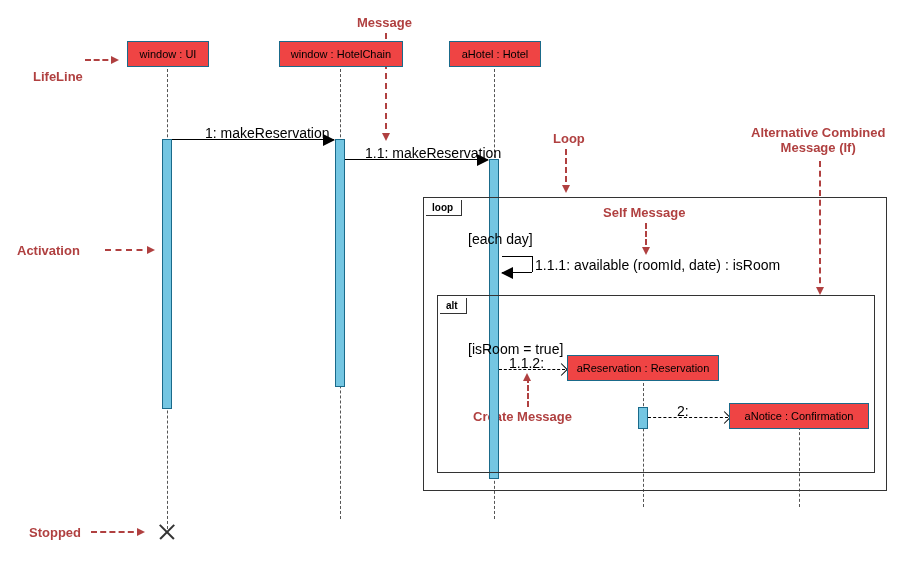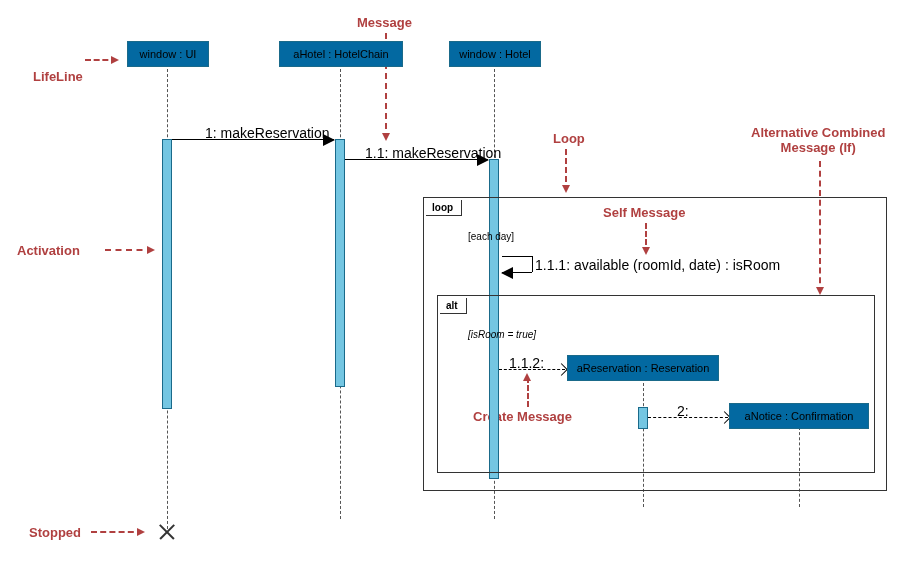--- a/index.html
+++ b/index.html
@@ -2,32 +2,32 @@
 <html><head>
 <meta charset="utf-8">
 <style>
   * { box-sizing: border-box; margin: 3px; padding: 0; }
   body { font-family: Arial, sans-serif; font-size: 11px; width: 898px; height: 564px; position: relative; background: #fff; }
   .annotation { position: absolute; color: #b04040; font-weight: bold; font-size: 13px; }
   .annotation-arrow { position: absolute; border-top: 2px dashed #b04040; }
   .annotation-arrow-v { position: absolute; border-left: 2px dashed #b04040; }
   .arrow-head-r::after { content: ''; position: absolute; right: -2px; top: -5px; border-left: 8px solid #b04040; border-top: 4px solid transparent; border-bottom: 4px solid transparent; }
   .arrow-head-d::after { content: ''; position: absolute; bottom: -2px; left: -5px; border-top: 8px solid #b04040; border-left: 4px solid transparent; border-right: 4px solid transparent; }
-  .lifeline-box { position: absolute; background: #0369a1; border: 1.5px solid #1a6a8a; text-align: center; padding: 6px 4px; font-size: 11px; }
+  .lifeline-box { position: absolute; background: #ef4444; border: 1.5px solid #1a6a8a; text-align: center; padding: 6px 4px; font-size: 11px; }
   .lifeline-dash { position: absolute; border-left: 1.5px dashed #555; width: 0; }
   .activation { position: absolute; background: #74c6e2; border: 1.5px solid #1a6a8a; width: 10px; }
   .msg-line { position: absolute; border-top: 1.5px solid #000; }
   .msg-line-dash { position: absolute; border-top: 1.5px dashed #000; }
   .msg-arrow-solid::after { content: ''; position: absolute; right: -1px; top: -6px; width:0; height:0; border-left: 12px solid #000; border-top: 6px solid transparent; border-bottom: 6px solid transparent; }
   .msg-arrow-open::after { content: ''; position: absolute; right: -1px; top: -5px; width: 8px; height: 8px; border-top: 1.5px solid #000; border-right: 1.5px solid #000; transform: rotate(45deg); }
   .msg-label { position: absolute; font-size: 14px; white-space: nowrap; }
   .fragment { position: absolute; border: 1.5px solid #333; background: transparent; }
   .fragment-label { position: absolute; top: -1px; left: -1px; border: 1.5px solid #333; border-top: none; border-left: none; padding: 2px 8px 2px 6px; font-weight: bold; font-size: 10px; background: #fff; }
   .fragment-label::after { content:''; position:absolute; right:-6px; top:0; bottom:0; width:10px; background:#fff; border-right:1.5px solid #333; transform: skewX(-30deg); transform-origin: bottom; display:none;}
-  .guard { position: absolute; font-size: 10px; text-align: center; }
+  .guard { position: absolute; font-size: 14px; text-align: center; }
   .stop-x { position: absolute; width: 16px; height: 16px; }
   .stop-x::before, .stop-x::after { content: ''; position: absolute; width: 20px; height: 1.5px; background: #333; top: 8px; left: -2px; }
   .stop-x::before { transform: rotate(45deg); }
   .stop-x::after { transform: rotate(-45deg); }
   .self-arrow { position: absolute; }
   .self-arrow .h1 { position: absolute; border-top: 1.5px solid #000; width: 30px; top:0; left:0;}
   .self-arrow .v1 { position: absolute; border-left: 1.5px solid #000; height: 16px; top:0; left:30px;}
   .self-arrow .h2 { position: absolute; border-top: 1.5px solid #000; width: 30px; top:16px; left:0;}
   .self-arrow .h2::before { content:''; position:absolute; left:-1px; top:-6px; border-right: 12px solid #000; border-top: 6px solid transparent; border-bottom: 6px solid transparent;}
 </style>
@@ -54,22 +54,22 @@
 <div class="annotation-arrow arrow-head-r" style="left:96px; top:240px; width:48px;"></div>
 
 <div class="annotation" style="left:464px; top:400px;">Create Message</div>
 <div class="annotation-arrow-v" style="left:518px; top:368px; height:30px;"></div>
 <div style="position:absolute; left:514px; top:364px; border-bottom:8px solid #b04040; border-left:4px solid transparent; border-right:4px solid transparent;"></div>
 
 <div class="annotation" style="left:20px; top:516px;">Stopped</div>
 <div class="annotation-arrow arrow-head-r" style="left:82px; top:522px; width:52px;"></div>
 
 <div class="lifeline-box" style="left:118px; top:32px; width:82px;">window : UI</div>
-<div class="lifeline-box" style="left:270px; top:32px; width:124px;">aHotel : HotelChain</div>
-<div class="lifeline-box" style="left:440px; top:32px; width:92px;">window : Hotel</div>
+<div class="lifeline-box" style="left:270px; top:32px; width:124px;">window : HotelChain</div>
+<div class="lifeline-box" style="left:440px; top:32px; width:92px;">aHotel : Hotel</div>
 
 <div class="lifeline-dash" style="left:158px; top:60px; height:460px;"></div>
 <div class="lifeline-dash" style="left:331px; top:60px; height:450px;"></div>
 <div class="lifeline-dash" style="left:485px; top:60px; height:450px;"></div>
 <div class="lifeline-dash" style="left:634px; top:374px; height:124px;"></div>
 <div class="lifeline-dash" style="left:790px; top:418px; height:80px;"></div>
 
 <div class="activation" style="left:153px; top:130px; height:270px;"></div>
 <div class="activation" style="left:326px; top:130px; height:248px;"></div>
 <div class="activation" style="left:480px; top:150px; height:320px;"></div>
@@ -89,21 +89,21 @@
 <div class="self-arrow" style="left:490px; top:244px;">
   <div class="h1"></div>
     <div class="v1"></div>
     <div class="h2"></div>
 </div>
 <div class="msg-label" style="left:526px; top:248px;">1.1.1: available (roomId, date) : isRoom</div>
 
 <div class="fragment" style="left:428px; top:286px; width:438px; height:178px;">
   <div class="fragment-label">alt</div>
 </div>
-<div class="guard" style="left:459px; top:320px;font-style:italic;">[isRoom = true]</div>
+<div class="guard" style="left:459px; top:332px;">[isRoom = true]</div>
 
 <div class="msg-line-dash msg-arrow-open" style="left:490px; top:360px; width:66px;"></div>
 <div class="msg-label" style="left:500px; top:346px;">1.1.2:</div>
 <div class="lifeline-box" style="left:558px; top:346px; width:152px;">aReservation : Reservation</div>
 
 <div class="msg-line-dash msg-arrow-open" style="left:639px; top:408px; width:80px;"></div>
 <div class="msg-label" style="left:668px; top:394px;">2:</div>
 <div class="lifeline-box" style="left:720px; top:394px; width:140px;text-align:center;">aNotice : Confirmation</div>
 
 <div class="stop-x" style="left:150px; top:514px;"></div>

